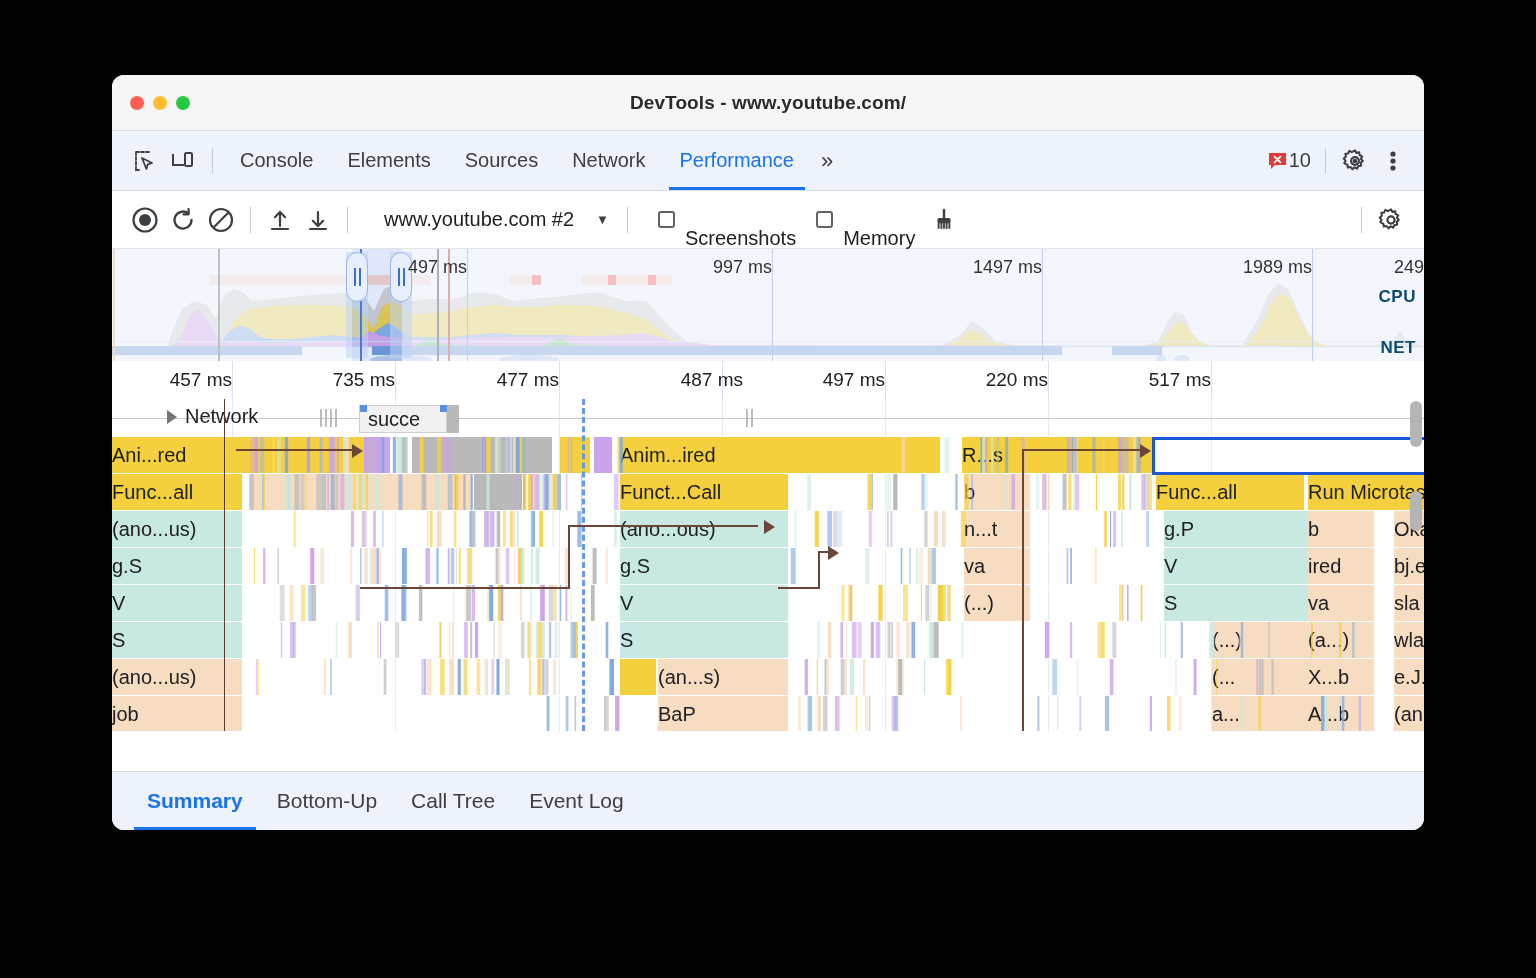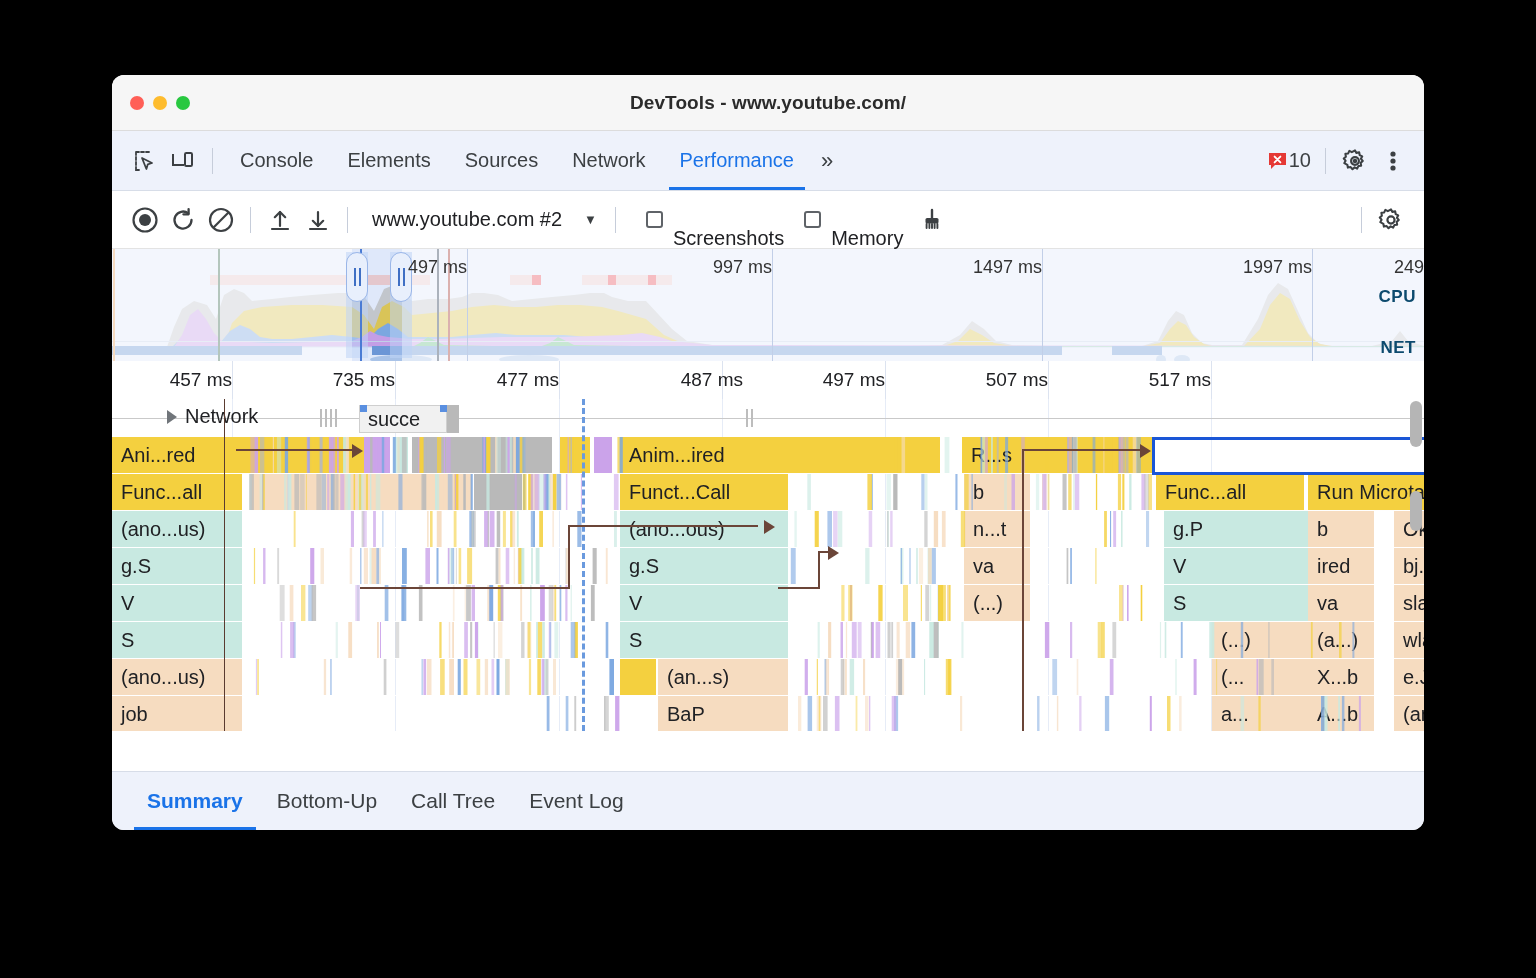--- a/index.html
+++ b/index.html
@@ -152,21 +152,21 @@
     display: flex; align-items: center; padding-left: 8px; overflow: hidden;
   }
   .net-dot { position: absolute; top: 6px; width: 7px; height: 7px; background: #5a8fe0; }
 
   .rows { position: absolute; left: 0; right: 0; }
   .row { position: absolute; left: 0; right: 0; height: 37px; }
   .bar {
     position: absolute; top: 0; height: 36px;
     font-size: 20px; color: #202124;
     display: flex; align-items: center;
-    padding-left: 9px; overflow: hidden; white-space: nowrap;
+    overflow: hidden; white-space: nowrap;
     cursor: pointer;
   }
   .bar.noise { padding: 0; }
   .row-sep { position: absolute; left: 0; right: 0; bottom: 0; height: 1px; background: #ffffff; }
 
   .sel-outline {
     position: absolute; border: 3px solid #1a56d6; pointer-events: none; z-index: 6;
   }
 
   .arrow-line { position: absolute; background: #6b4538; z-index: 8; }
@@ -290,21 +290,21 @@
       </svg>
     </div>
     <div class="icobtn">
       <svg width="26" height="26" viewBox="0 0 26 26">
         <path d="M13 5v14" stroke="#3c4043" stroke-width="2.2" stroke-linecap="round"></path>
         <path d="M7.8 13.8L13 19l5.2-5.2" fill="none" stroke="#3c4043" stroke-width="2.2" stroke-linecap="round" stroke-linejoin="round"></path>
         <path d="M5 22h16" stroke="#3c4043" stroke-width="2.2" stroke-linecap="round"></path>
       </svg>
     </div>
     <div class="vsep"></div>
-    <div class="sel-wrap" style="margin-left:14px;">
+    <div class="sel-wrap" style="margin-left:26px;">
       <span class="sel-val">www.youtube.com #2</span>
       <span class="sel-arrow">▼</span>
     </div>
     <div class="vsep" style="margin-left:18px;"></div>
     <div class="chk-wrap">
       <span class="chkbox"></span>
       <span class="chk-label">Screenshots</span>
     </div>
     <div class="chk-wrap">
       <span class="chkbox"></span>
@@ -399,41 +399,41 @@
       </div>
 
     <div class="ov-gridline" style="left:355px;"></div>
     <div class="ov-gridline" style="left:660px;"></div>
     <div class="ov-gridline" style="left:930px;"></div>
     <div class="ov-gridline" style="left:1200px;"></div>
 
     <div class="ov-tick" style="left:355px;">497 ms</div>
     <div class="ov-tick" style="left:660px;">997 ms</div>
     <div class="ov-tick" style="left:930px;">1497 ms</div>
-    <div class="ov-tick" style="left:1200px;">1997 ms</div>
+    <div class="ov-tick" style="left:1200px;">1989 ms</div>
     <div class="ov-tick" style="left:1312px;">249</div>
 
     <div class="ov-label" style="top:38px;">CPU</div>
     <div class="ov-label" style="top:89px;">NET</div>
   </div>
 
   <div class="ruler">
     <div class="rl-grid" style="left:120px;"></div>
     <div class="rl-grid" style="left:283px;"></div>
     <div class="rl-grid" style="left:447px;"></div>
     <div class="rl-grid" style="left:610px;"></div>
     <div class="rl-grid" style="left:773px;"></div>
     <div class="rl-grid" style="left:936px;"></div>
     <div class="rl-grid" style="left:1099px;"></div>
     <div class="rl-tick" style="left:120px;">457 ms</div>
     <div class="rl-tick" style="left:283px;">735 ms</div>
     <div class="rl-tick" style="left:447px;">477 ms</div>
     <div class="rl-tick" style="left:631px;">487 ms</div>
     <div class="rl-tick" style="left:773px;">497 ms</div>
-    <div class="rl-tick" style="left:936px;">507 ms</div>
+    <div class="rl-tick" style="left:936px;">220 ms</div>
     <div class="rl-tick" style="left:1099px;">517 ms</div>
   </div>
 
   <div class="chartarea">
 
     <div class="ch-grid" style="left:120px;"></div>
     <div class="ch-grid" style="left:283px;"></div>
     <div class="ch-grid" style="left:447px;"></div>
     <div class="ch-grid" style="left:610px;"></div>
     <div class="ch-grid" style="left:773px;"></div>

